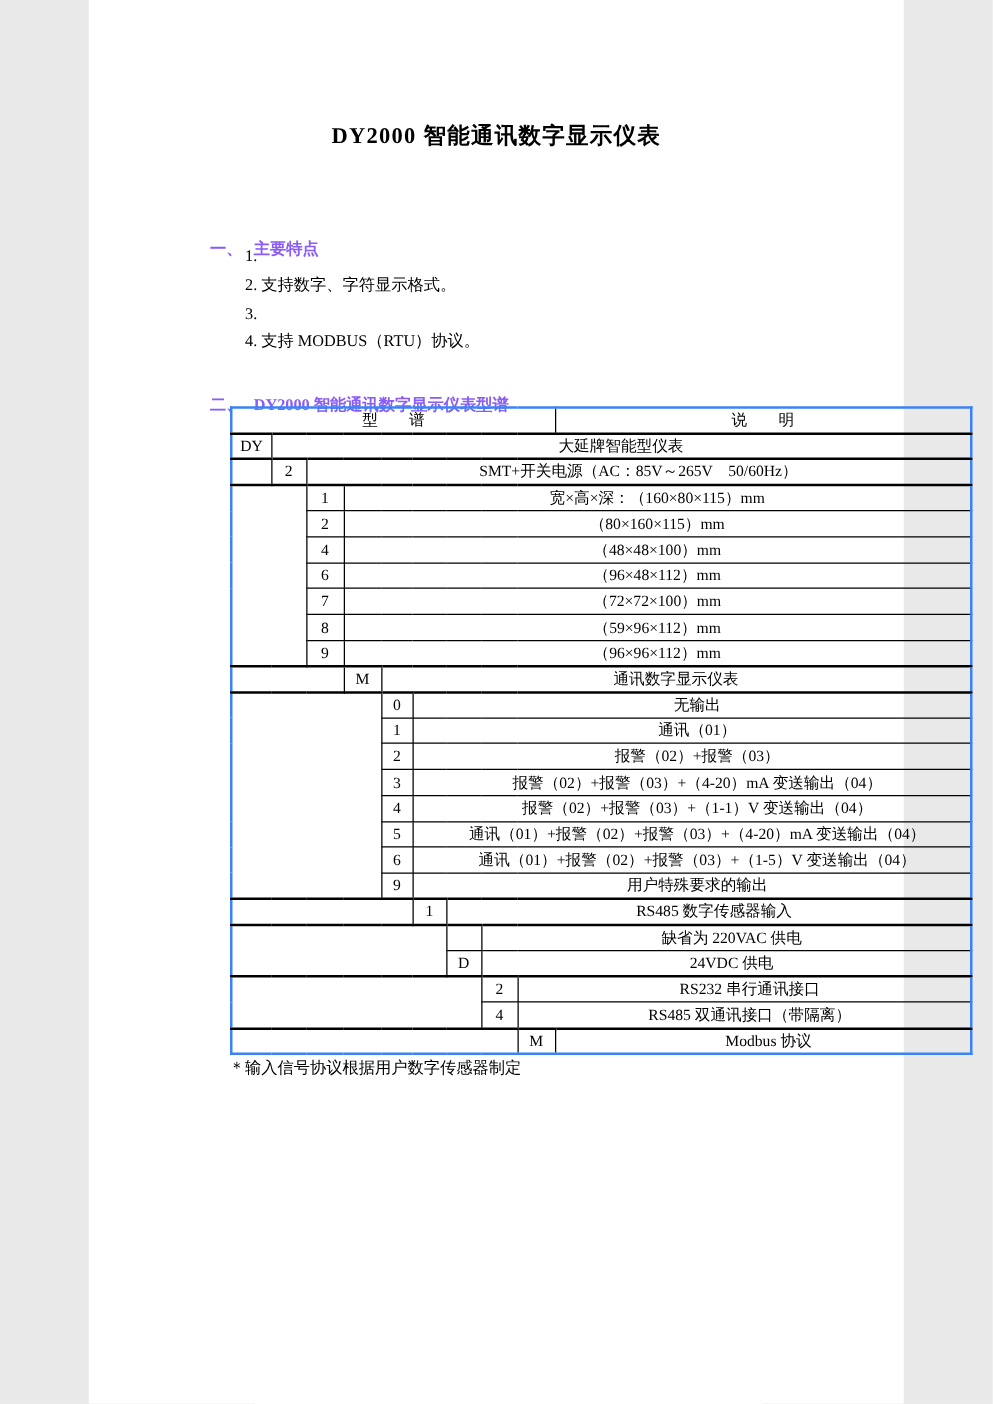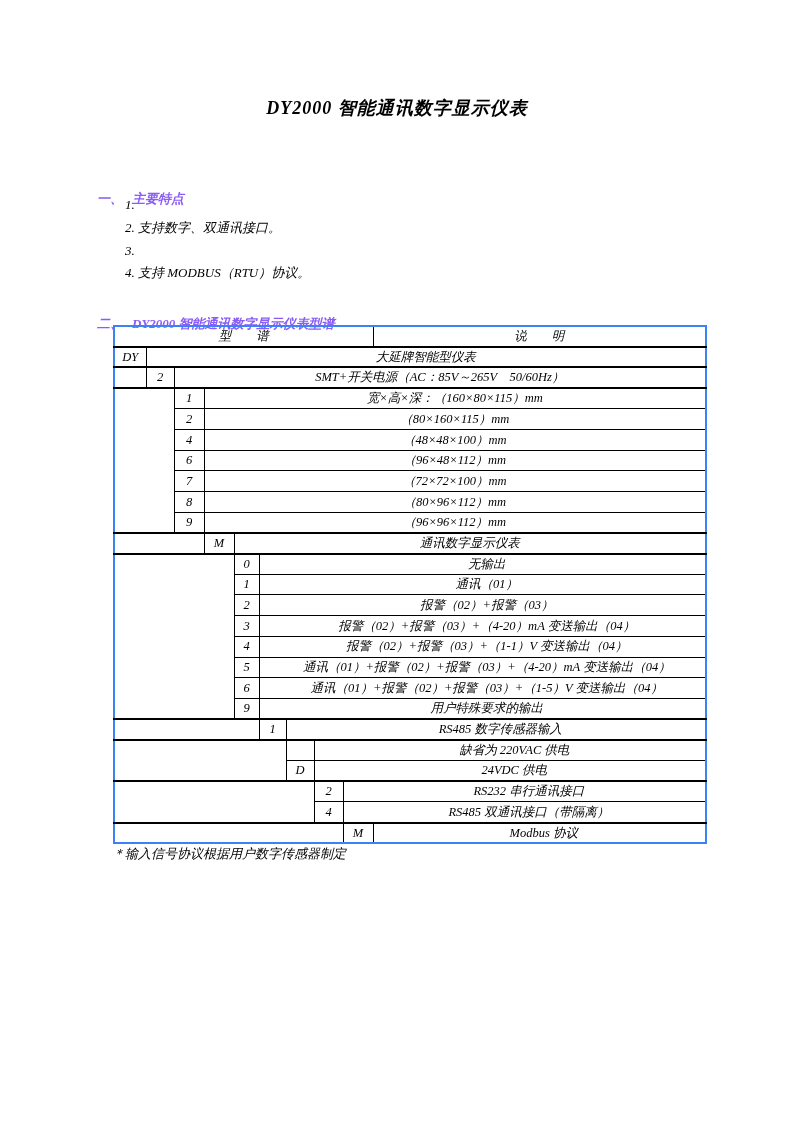--- a/index.html
+++ b/index.html
@@ -1,24 +1,23 @@
 <!DOCTYPE html>
 <html><head>
 <meta charset="utf-8">
 <style>
   * { margin:0; padding:0; box-sizing:border-box; }
   html,body { background:#e9e9e9; }
   .page {
     position:relative;
-    width:794px; height:1123px;
+    width:652px; height:1123px;
     margin:0 auto;
     background:#ffffff;
     font-family:"Liberation Serif","DejaVu Serif",serif;
     color:#000;
-    font-style:italic;
   }
   .doc-title {
     position:absolute; top:96px; left:0; right:0;
     text-align:center;
     font-size:18px; font-weight:bold;
     letter-spacing:1px;
     white-space:pre;
   }
   .sec-heading {
     position:absolute; left:84px;
@@ -75,21 +74,21 @@
 
   <div class="sec-heading" id="sec1-heading">
     <span class="h-num">一、</span><span>主要特点</span>
   </div>
 
   <div class="features">
     <div class="feat-item">
       <span class="num">1.</span>
     </div>
     <div class="feat-item">
-      <span class="num">2.</span><span>支持数字、双通讯接口。</span>
+      <span class="num">2.</span><span>支持数字、字符显示格式。</span>
     </div>
     <div class="feat-item">
       <span class="num">3.</span>
     </div>
     <div class="feat-item">
       <span class="num">4.</span><span>支持 MODBUS（RTU）协议。</span>
     </div>
   </div>
 
   <div class="sec-heading" id="sec2-heading">
@@ -143,21 +142,21 @@
     <tr>
       <td class="c">6</td>
       <td colspan="7" class="c">（96×48×112）mm</td>
     </tr>
     <tr>
       <td class="c">7</td>
       <td colspan="7" class="c">（72×72×100）mm</td>
     </tr>
     <tr>
       <td class="c">8</td>
-      <td colspan="7" class="c">（80×96×112）mm</td>
+      <td colspan="7" class="c">（59×96×112）mm</td>
     </tr>
     <tr>
       <td class="c">9</td>
       <td colspan="7" class="c">（96×96×112）mm</td>
     </tr>
 
     <tr class="gt">
       <td colspan="3"></td>
       <td class="c">M</td>
       <td colspan="6" class="c">通讯数字显示仪表</td>

